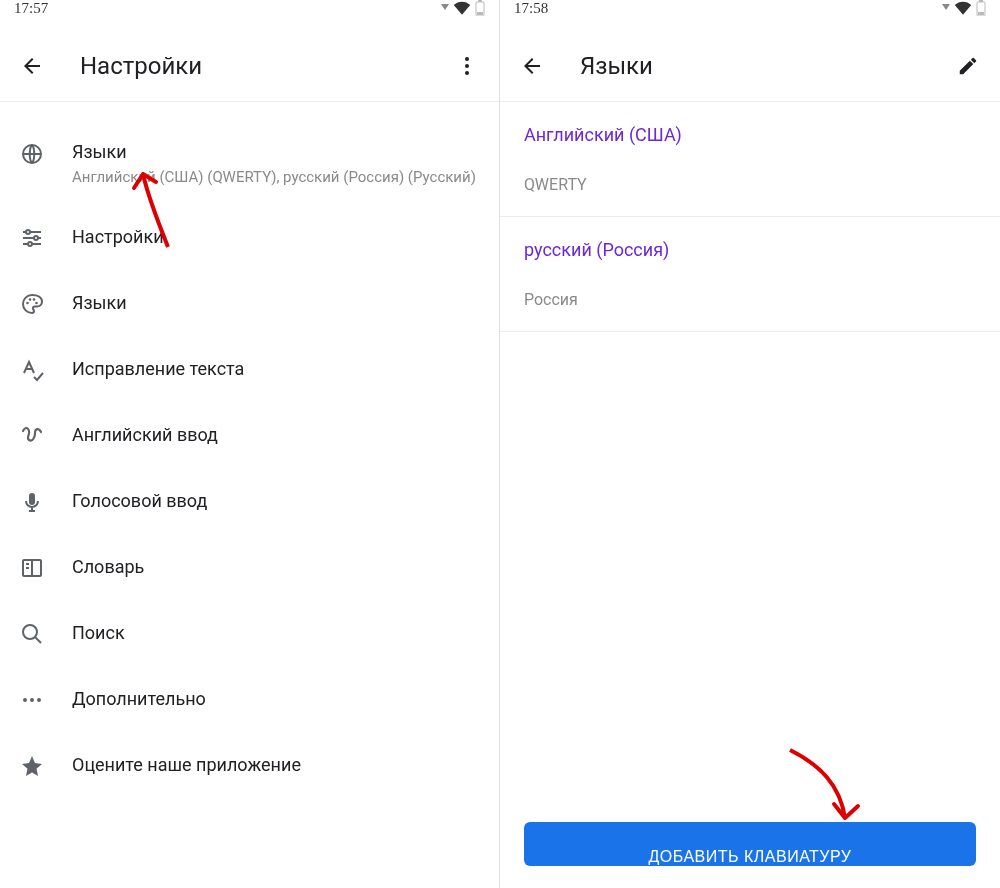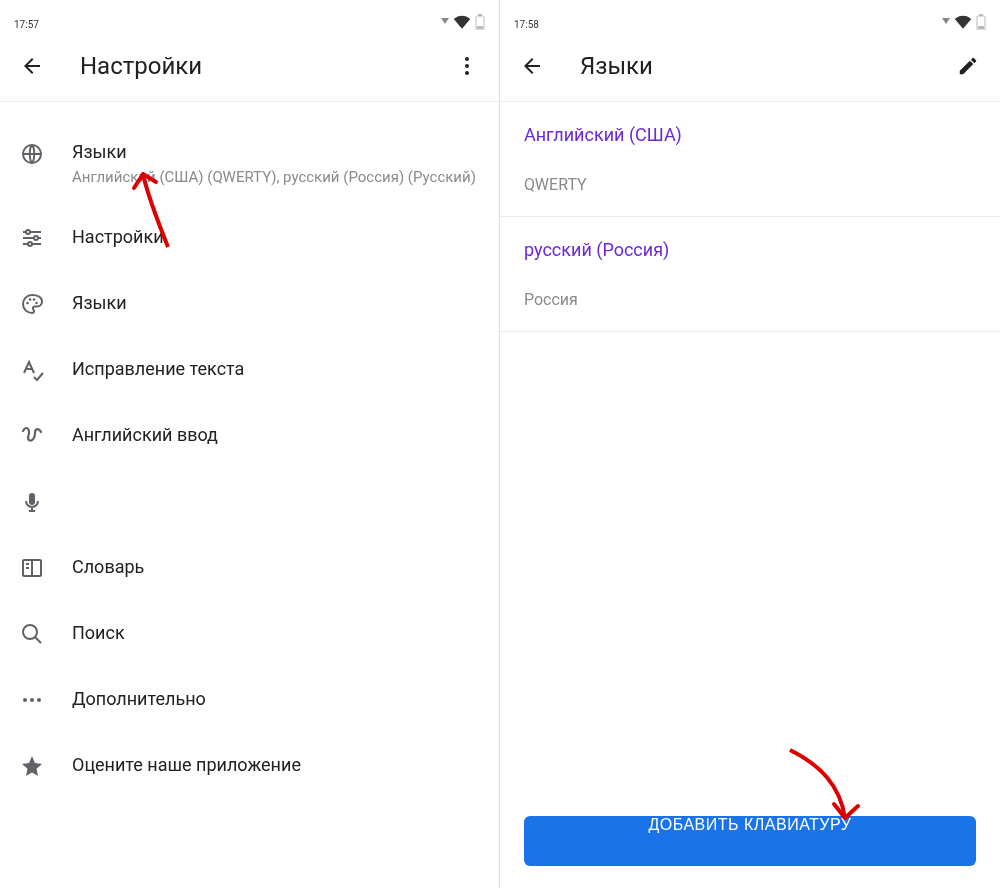--- a/index.html
+++ b/index.html
@@ -14,25 +14,26 @@
   .screen {
     width: 500px;
     height: 888px;
     position: relative;
     background: #fff;
   }
   .screen.left { border-right: 1px solid #e0e0e0; }
   .statusbar {
     height: 30px;
     display: flex;
-    align-items: flex-end;
+    align-items: flex-start;
     justify-content: space-between;
     padding: 0 14px 0 14px;
-    font-size: 10px;
+    font-size: 15px;
     color: #333;
+    font-family: Liberation Serif, serif;
   }
   .status-icons { display: flex; align-items: center; gap: 4px; }
   .status-icons svg { display: block; }
   .appbar {
     height: 72px;
     display: flex;
     align-items: center;
     padding: 0 12px;
     border-bottom: 1px solid #eee;
   }
@@ -82,30 +83,30 @@
   .lang-list {}
   .lang-item {
     padding: 22px 24px 22px 24px;
     border-bottom: 1px solid #ececec;
   }
   .lang-item .lname { font-size: 18px; color: #6d28d9; }
   .lang-item .lsub { font-size: 16px; color: #8a8a8a; margin-top: 30px; }
   .addbtn {
     position: absolute;
     left: 24px; right: 24px; bottom: 22px;
-    height: 50px;
+    height: 44px;
     background: #1a73e8;
     color: #fff;
     border: none;
     border-radius: 6px;
     font-size: 16px;
     font-weight: 500;
     letter-spacing: 0.5px;
     display: flex;
-    align-items: flex-start;
+    align-items: flex-end;
     justify-content: center;
     cursor: pointer;
   }
   
   .arrow1 {
     position: absolute;
     left: 128px;
     top: 162px;
     pointer-events: none;
   }
@@ -222,20 +223,23 @@
         </div>
     </div>
 
     <div class="row compact">
       <div class="ricon">
           <svg width="24" height="24" viewBox="0 0 24 24">
             <rect x="9" y="3" width="6" height="12" rx="3" fill="#5f6368"></rect>
             <path d="M6 11a6 6 0 0 0 12 0M12 17v4M9 21h6" fill="none" stroke="#5f6368" stroke-width="2"></path>
           </svg>
         </div>
+      <div class="rtext">
+          <div class="rtitle">Голосовой ввод</div>
+        </div>
     </div>
 
     <div class="row compact">
       <div class="ricon">
           <svg width="24" height="24" viewBox="0 0 24 24" fill="none" stroke="#5f6368" stroke-width="2">
             <rect x="3" y="4" width="18" height="16" rx="1"></rect>
             <line x1="12" y1="4" x2="12" y2="20"></line>
             <line x1="6" y1="8" x2="9" y2="8"></line>
             <line x1="6" y1="12" x2="9" y2="12"></line>
           </svg>

